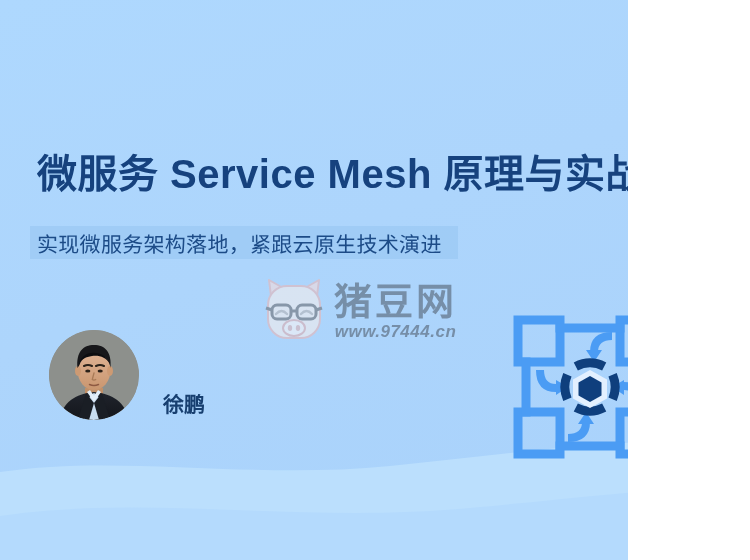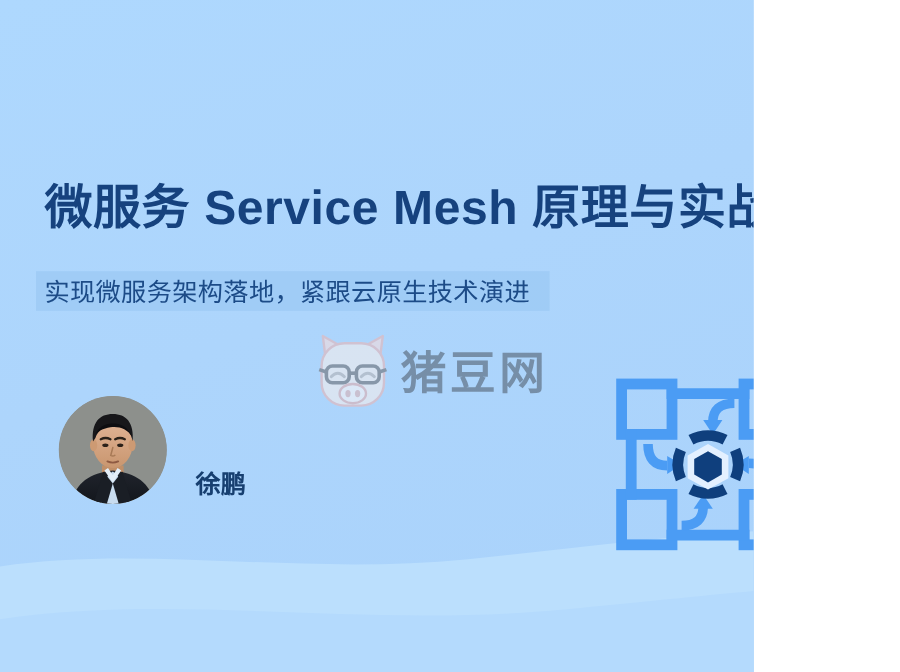--- a/index.html
+++ b/index.html
@@ -290,16 +290,17 @@
         <path d="M18,38 q5.5,-6 11,0" stroke="#b9b4b4" stroke-width="2.4" fill="none" stroke-linecap="round"></path>
         <path d="M43,38 q5.5,-6 11,0" stroke="#b9b4b4" stroke-width="2.4" fill="none" stroke-linecap="round"></path>
 
         <ellipse cx="36" cy="52" rx="11" ry="8" fill="#fbf5f4" stroke="#e0aeae" stroke-width="2"></ellipse>
         <ellipse cx="32" cy="52" rx="2.2" ry="3" fill="#ddb3b3"></ellipse>
         <ellipse cx="40" cy="52" rx="2.2" ry="3" fill="#ddb3b3"></ellipse>
       </svg>
     </div>
     <div class="wm-text">
       <span class="wm-name">猪豆网</span>
+      <span class="wm-url">www.97444.cn</span>
     </div>
   </div>
 
 </div>
 
 </body></html>

